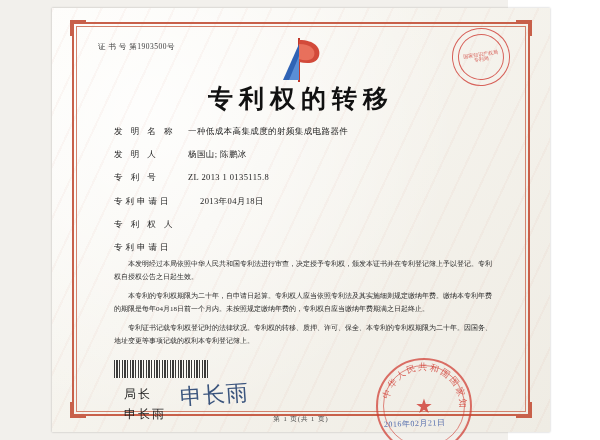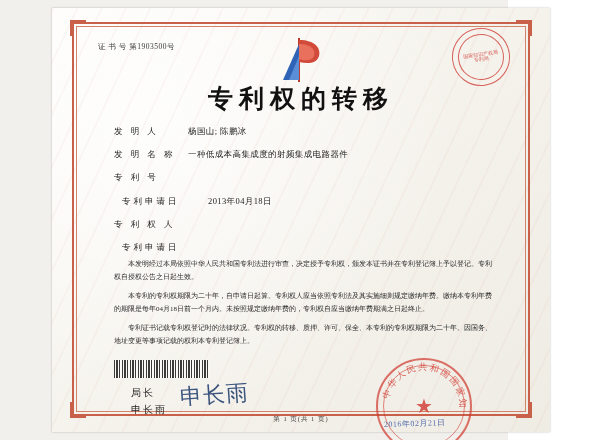--- a/index.html
+++ b/index.html
@@ -75,41 +75,41 @@
   }
   .rows{
     position:absolute;left:62px;top:118px;right:60px;
     font-size:8.5px;color:#1d1d1d;line-height:1.2;
   }
   .row{display:flex;margin-bottom:13px;align-items:baseline;}
   .row .lbl{
     width:74px;flex:0 0 74px;letter-spacing:3px;white-space:nowrap;
   }
   .row .val{flex:1;letter-spacing:.4px;}
-  .row.wide .lbl{width:86px;flex:0 0 86px;margin-left:8px;}
+  .row.wide .lbl{width:86px;flex:0 0 86px;}
 
   .paragraphs{
     position:absolute;left:62px;right:58px;top:250px;
     font-size:7px;line-height:1.85;color:#2a2a2a;
     text-align:justify;
   }
   .paragraphs p{margin:0 0 6px 0;text-indent:14px;}
 
   
   .barcode{
     position:absolute;left:62px;top:352px;width:96px;height:18px;
     background:repeating-linear-gradient(90deg,
       #1a1a1a 0px,#1a1a1a 1px,#fbfaf6 1px,#fbfaf6 2px,
       #1a1a1a 2px,#1a1a1a 4px,#fbfaf6 4px,#fbfaf6 5px,
       #1a1a1a 5px,#1a1a1a 6px,#fbfaf6 6px,#fbfaf6 8px);
     opacity:.85;
   }
   
   .sign-block{
-    position:absolute;left:79px;top:376px;font-size:10px;color:#1d1d1d;
+    position:absolute;left:72px;top:376px;font-size:12px;color:#1d1d1d;
     line-height:1.7;letter-spacing:2px;
   }
   .signature{
     position:absolute;left:128px;top:372px;
     font-size:22px;color:#1b3a6b;
     font-family:"DejaVu Serif", serif;
     transform:rotate(-4deg);
     opacity:.85;letter-spacing:1px;
   }
   
@@ -174,29 +174,30 @@
         <path d="M30 10 C42 10, 47 16, 45 22 C43 27, 36 27, 30 25 Z" fill="#e8705c"></path>
         <path d="M14 46 L30 10 L30 46 Z" fill="#2f63b5"></path>
         <path d="M20 46 L30 22 L30 46 Z" fill="#5a8ed6"></path>
       </svg>
     </div>
 
     <div class="title">专利权的转移</div>
 
     <div class="rows">
       <div class="row">
+        <span class="lbl">发 明 名 称</span>
+        <span class="val">一种低成本高集成度的射频集成电路器件</span>
+      </div>
+      <div class="row">
         <span class="lbl">发 明 人</span>
         <span class="val">杨国山; 陈鹏冰</span>
       </div>
       <div class="row">
-        <span class="lbl">发 明 名 称</span>
-        <span class="val">一种低成本高集成度的射频集成电路器件</span>
-      </div>
-      <div class="row">
         <span class="lbl">专 利 号</span>
+        <span class="val">ZL 2013 1 0135115.8</span>
       </div>
       <div class="row wide">
         <span class="lbl">专利申请日</span>
         <span class="val">2013年04月18日</span>
       </div>
       <div class="row">
         <span class="lbl">专 利 权 人</span>
       </div>
       <div class="row wide">
         <span class="lbl">专利申请日</span>

